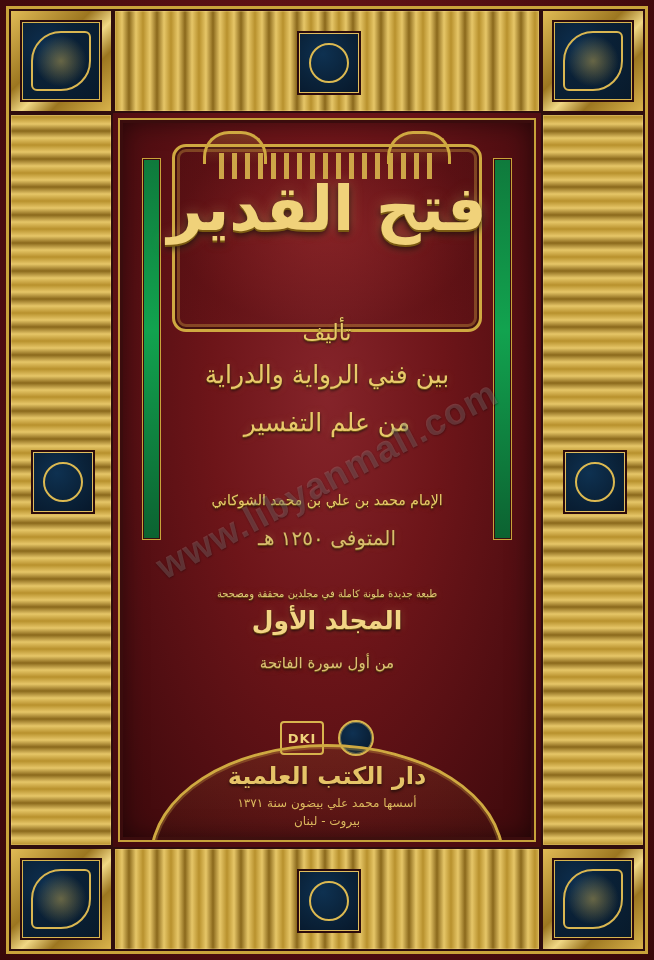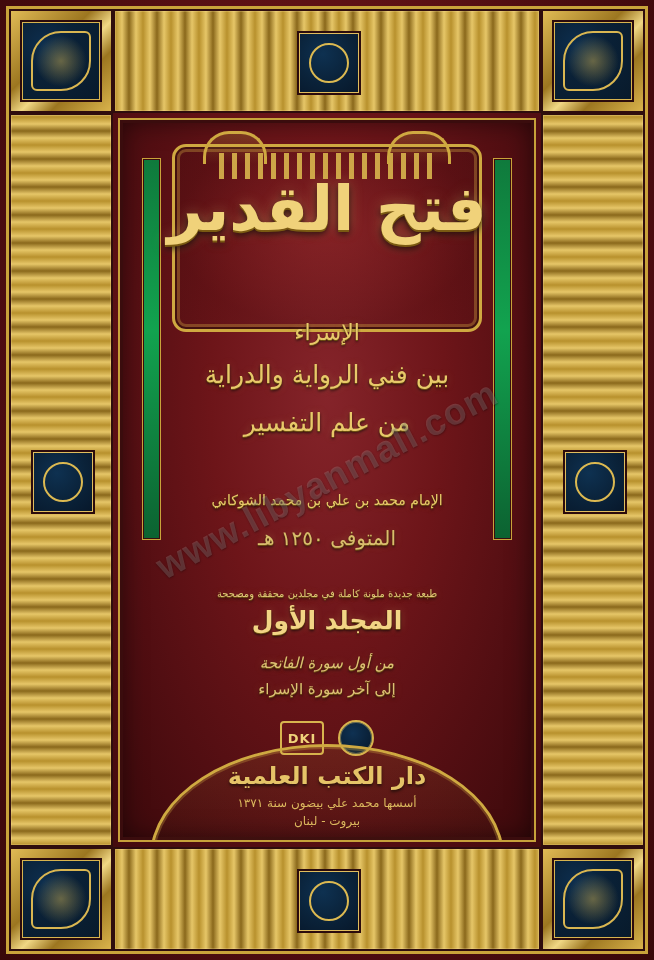--- a/index.html
+++ b/index.html
@@ -202,21 +202,21 @@
   .lbl-author { top: 346px; font-size: 15px; color: #dcc074; }
   .author { top: 372px; font-size: 14px; }
   .death { top: 406px; font-size: 20px; color: #d9bd6d; }
   .edition { top: 468px; font-size: 10px; color: #e0c477; }
   .volume {
     top: 486px;
     font-size: 25px;
     color: #f2d585;
     font-weight: bold;
   }
-  .range1 { top: 534px; font-size: 15px; color: #ddc074; font-style: italic; }
+  .range1 { top: 534px; font-size: 15px; color: #ddc074; }
   .range2 { top: 560px; font-size: 15px; color: #ddc074; }
 
   
   .pub-logos {
     position: absolute;
     left: 0; right: 0;
     top: 600px;
     display: flex;
     justify-content: center;
     align-items: center;
@@ -322,32 +322,31 @@
   <div class="field">
 
     <div class="green-band l"></div>
     <div class="green-band r"></div>
 
     <div class="cartouche">
       <div class="crown"></div>
     </div>
 
     <div class="txt main-title">فتح القدير</div>
-    <div class="txt sub1">الإسراء</div>
+    <div class="txt sub1">تأليف</div>
     <div class="txt sub2">بين فني الرواية والدراية</div>
     <div class="txt sub3">من علم التفسير</div>
 
     <div class="txt author">الإمام محمد بن علي بن محمد الشوكاني</div>
     <div class="txt death">المتوفى ١٢٥٠ هـ</div>
 
     <div class="txt edition">طبعة جديدة ملونة كاملة في مجلدين محققة ومصححة</div>
     <div class="txt volume">المجلد الأول</div>
 
     <div class="txt range1">من أول سورة الفاتحة</div>
-    <div class="txt range2">إلى آخر سورة الإسراء</div>
 
     <div class="pub-logos">
       <div class="logo-box">DKI</div>
       <div class="logo-circle"></div>
     </div>
 
     <div class="publisher">دار الكتب العلمية</div>
     <div class="pub-line2">أسسها محمد علي بيضون سنة ١٣٧١</div>
     <div class="pub-line3">بيروت - لبنان</div>
 

